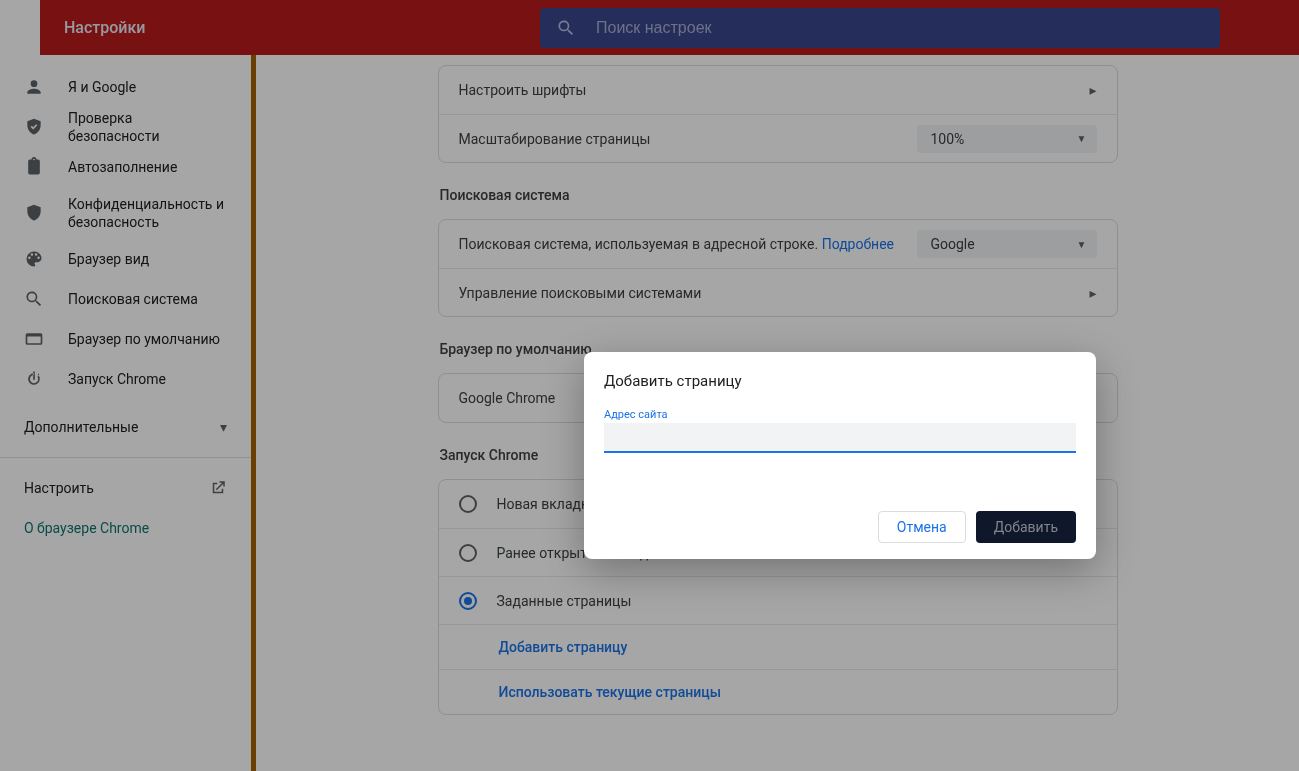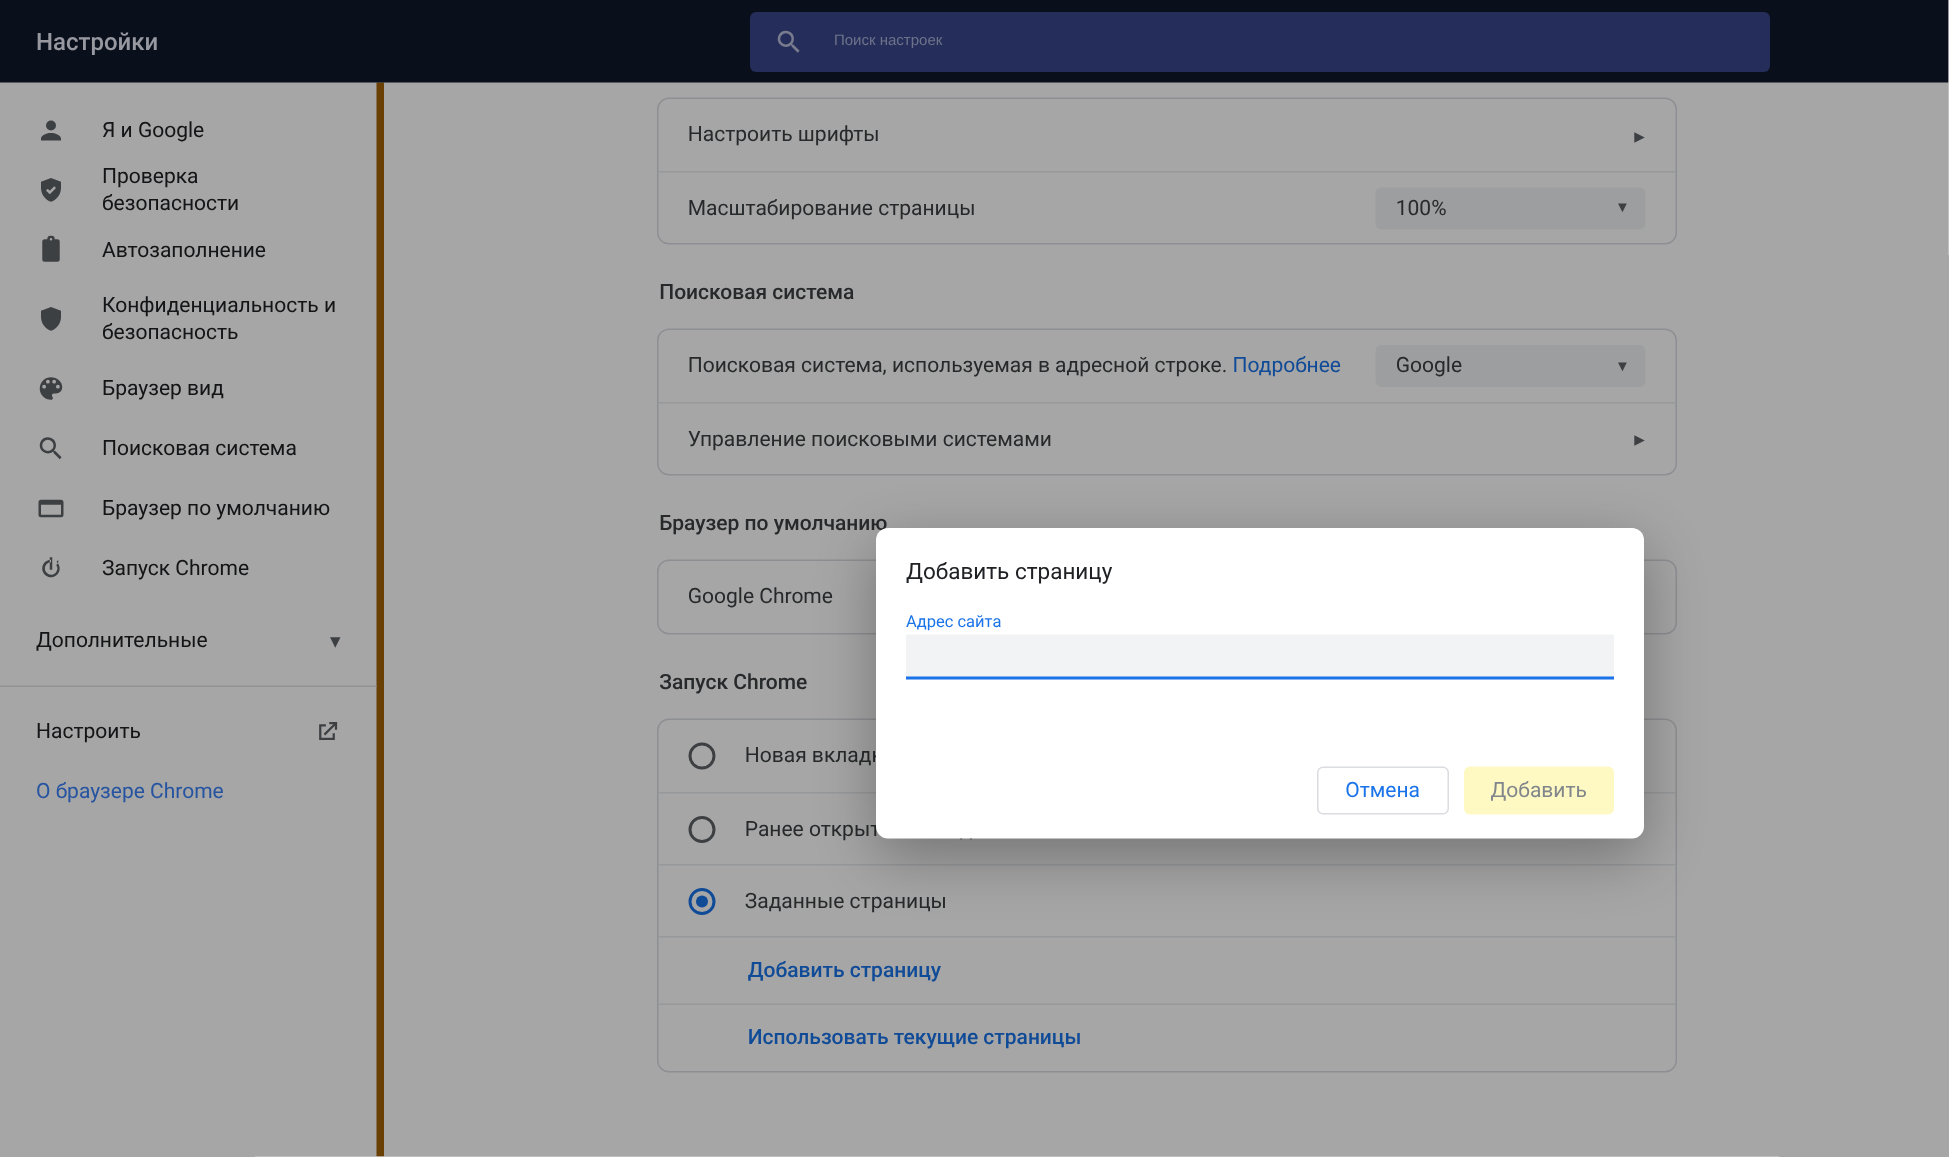--- a/index.html
+++ b/index.html
@@ -8,26 +8,27 @@
     font-size: 13px;
     color: #202124;
     background: #fff;
     width: 1299px;
     height: 771px;
     overflow: hidden;
     position: relative;
   }
   .header {
     height: 55px;
-    background: #0f172a;
+    background: #b91c1c;
     display: flex;
     align-items: center;
     padding: 0 24px;
     position: relative;
     z-index: 1;
+    margin-left: 40px;
   }
   .header-title {
     color: #e8eaf6;
     font-size: 16px;
     font-weight: 500;
     width: 476px;
   }
   .search-wrap {
     flex: 1;
     max-width: 680px;
@@ -37,21 +38,21 @@
     display: flex;
     align-items: center;
     padding: 0 16px;
   }
   .search-wrap .icon { color: #b9bfdb; margin-right: 20px; }
   .search-wrap input {
     background: transparent;
     border: none;
     outline: none;
     color: #e8eaf6;
-    font-size: 10px;
+    font-size: 16px;
     width: 100%;
   }
   .search-wrap input::placeholder { color: #a7afd3; }
 
   .content {
     display: flex;
     height: calc(100% - 55px);
   }
   .sidebar {
     width: 256px;
@@ -103,21 +104,21 @@
     color: #202124;
     cursor: pointer;
   }
   .ext-row .open-icon { color: #5f6368; }
   .about-row {
     display: flex;
     align-items: center;
     height: 40px;
     padding: 0 24px;
     font-size: 14px;
-    color: #3b82f6;
+    color: #0f766e;
     cursor: pointer;
   }
 
   .main {
     flex: 1;
     display: flex;
     justify-content: center;
     overflow-y: hidden;
   }
   .main-inner {
@@ -247,21 +248,21 @@
     cursor: pointer;
     display: flex;
     align-items: center;
   }
   .btn-outline {
     background: #fff;
     border: 1px solid #dadce0;
     color: #1a73e8;
   }
   .btn-disabled {
-    background: #fef9c3;
+    background: #0f172a;
     border: none;
     color: #80868b;
     cursor: default;
   }
   svg { display: block; }
 </style>
 </head>
 <body>
 
 <div class="header">

